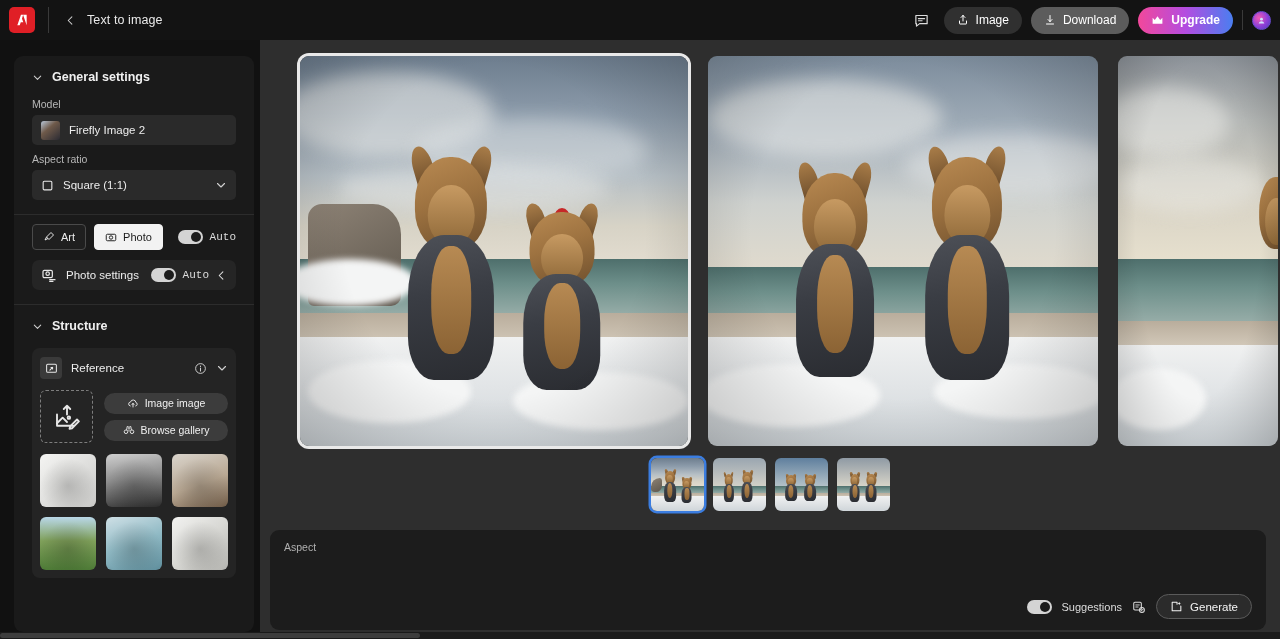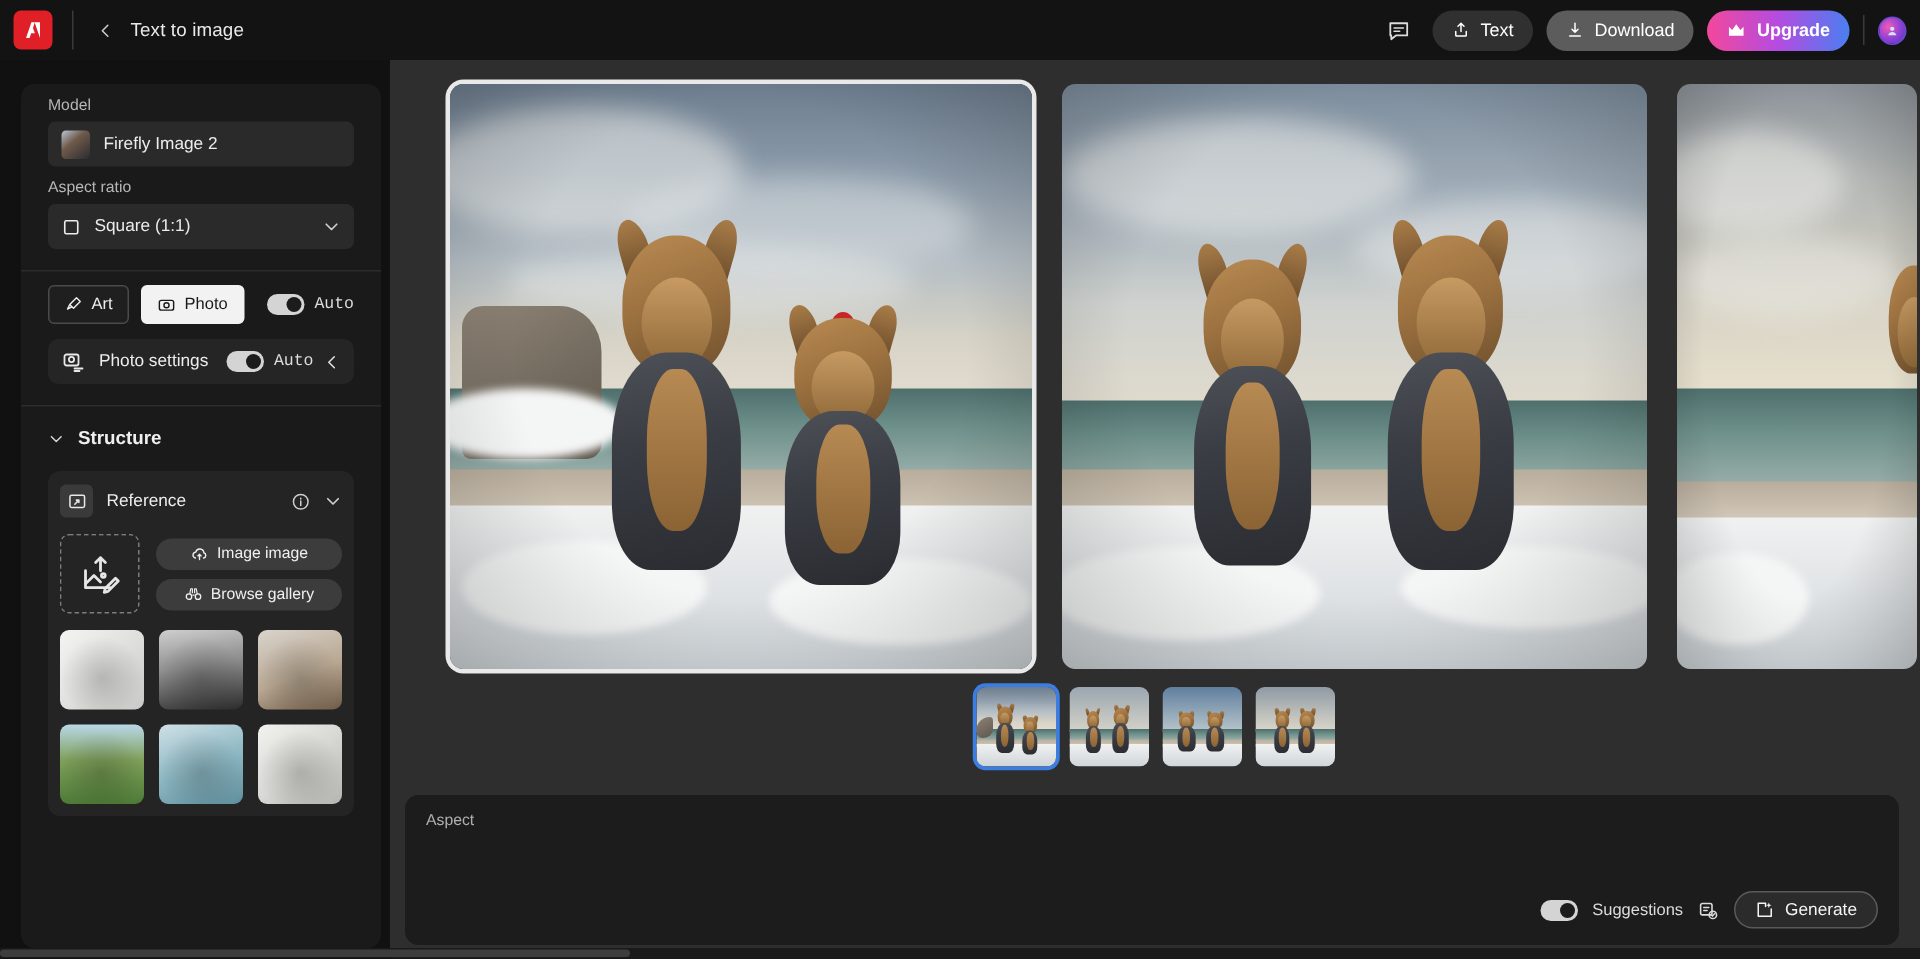--- a/index.html
+++ b/index.html
@@ -301,21 +301,21 @@
             <path d="M3 4h18v13H9l-5 4v-4H3z" fill="none" stroke="currentColor" stroke-width="1.9" stroke-linejoin="round"></path>
             <path d="M7 9h10M7 12.5h6" stroke="currentColor" stroke-width="1.7" stroke-linecap="round"></path>
           </svg>
       </div>
       <button class="pill share">
         <span>
           <svg width="12" height="12" viewBox="0 0 24 24">
               <path d="M12 3v11M12 3l-4 4M12 3l4 4M5 14v5a1 1 0 001 1h12a1 1 0 001-1v-5" fill="none" stroke="currentColor" stroke-width="2" stroke-linecap="round" stroke-linejoin="round"></path>
             </svg>
         </span>
-        <span>Text</span>
+        <span>Image</span>
       </button>
       <button class="pill download">
         <span>
           <svg width="12" height="12" viewBox="0 0 24 24">
               <path d="M12 3v12M12 15l-4-4M12 15l4-4M5 20h14" fill="none" stroke="currentColor" stroke-width="2" stroke-linecap="round" stroke-linejoin="round"></path>
             </svg>
         </span>
         <span>Download</span>
       </button>
       <button class="pill upgrade">
@@ -332,20 +332,28 @@
             <circle cx="12" cy="8.5" r="3.8" fill="#cfe4ff"></circle>
             <path d="M4.5 20c1.3-4 4.2-6 7.5-6s6.2 2 7.5 6z" fill="#cfe4ff"></path>
           </svg>
       </div>
     </div>
   </div>
 
   <div class="sidebar">
 
     <div class="sb-section">
+      <div class="sb-head">
+        <span class="caret">
+          <svg width="11" height="11" viewBox="0 0 24 24">
+              <path d="M5 9l7 7 7-7" fill="none" stroke="currentColor" stroke-width="2.3" stroke-linecap="round" stroke-linejoin="round"></path>
+            </svg>
+        </span>
+        <span class="sb-head-title">General settings</span>
+      </div>
 
       <div class="sb-label">Model</div>
       <div class="field">
         <span class="model-thumb"></span>
         <span>Firefly Image 2</span>
       </div>
 
       <div class="sb-label">Aspect ratio</div>
       <div class="field">
         <span>

